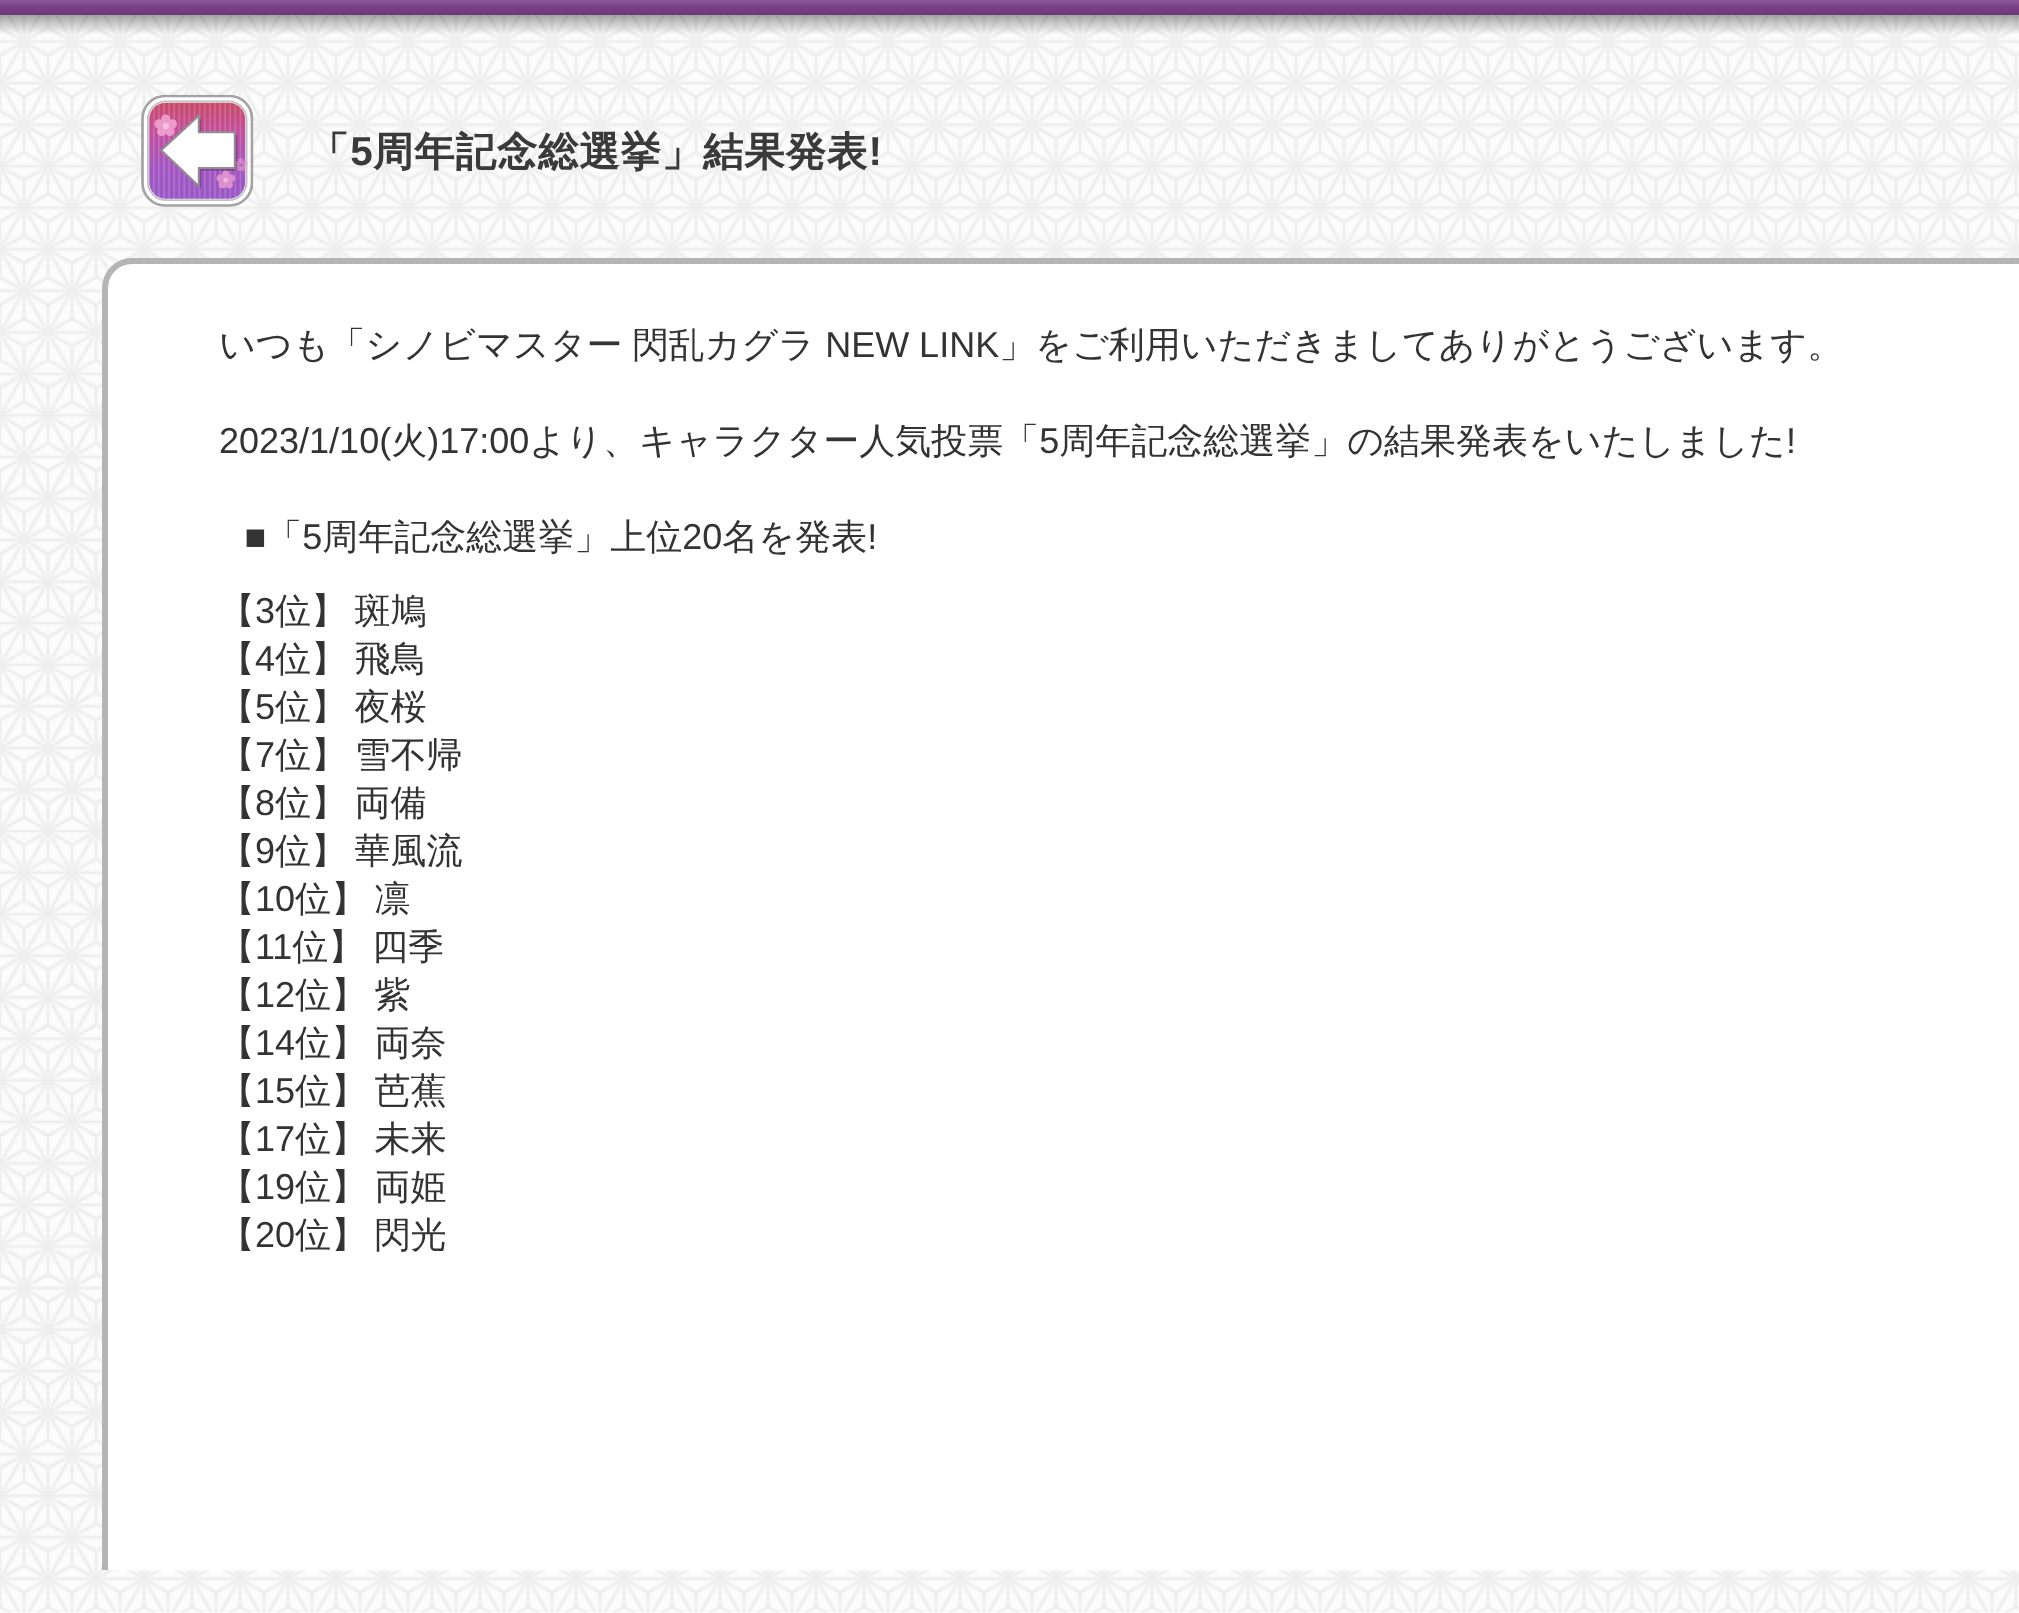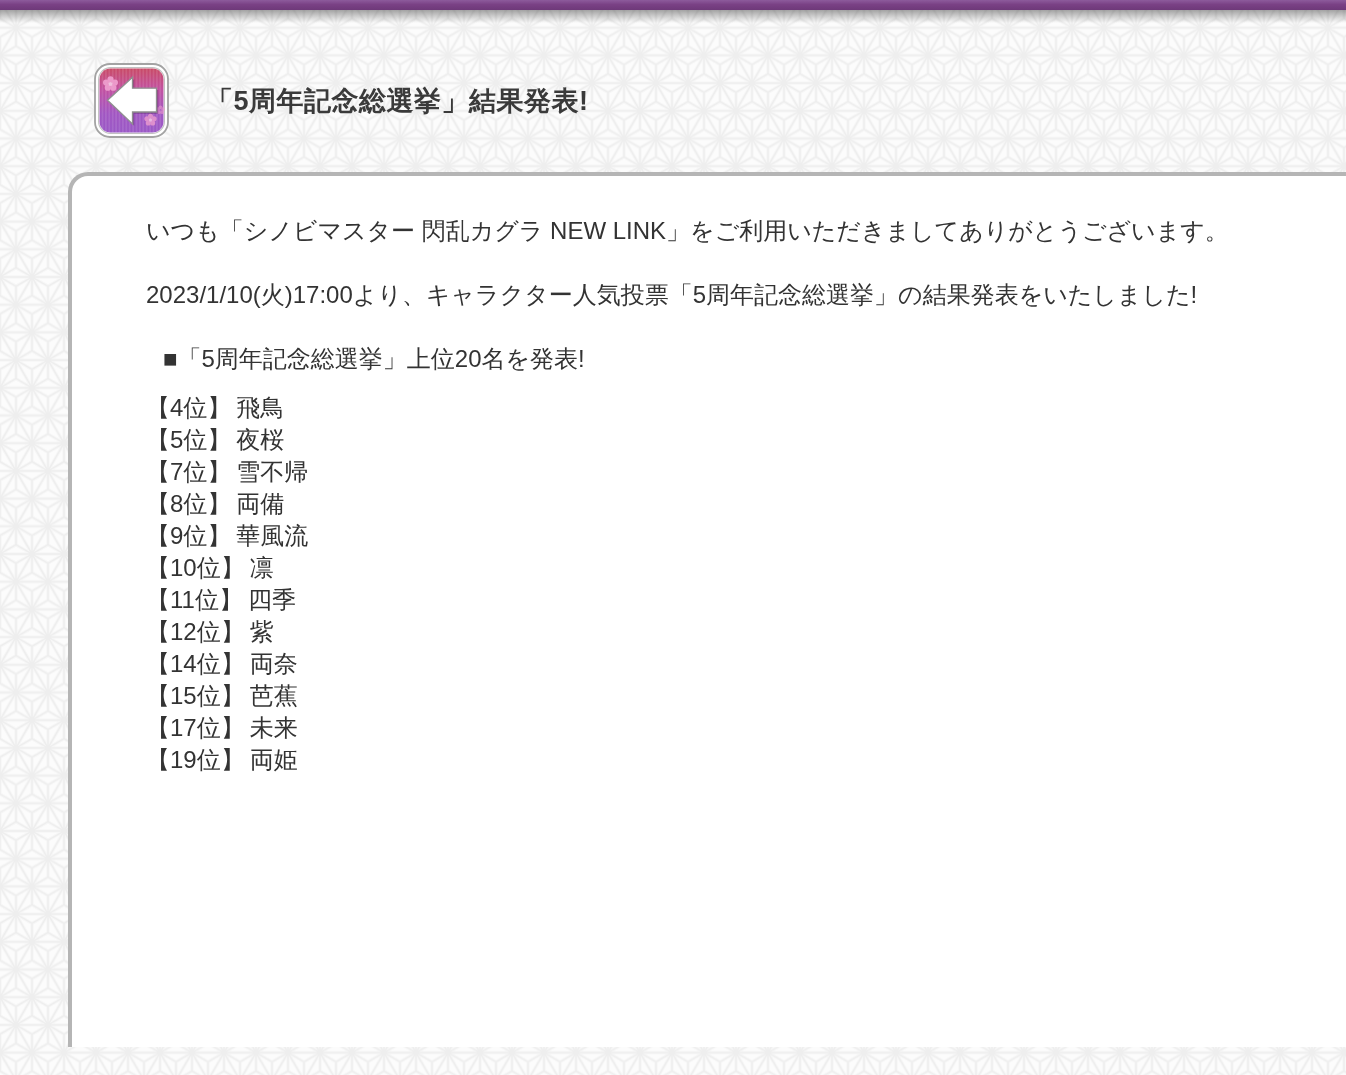--- a/index.html
+++ b/index.html
@@ -131,26 +131,28 @@
   </button>
   <h1 class="page-title">「5周年記念総選挙」結果発表!</h1>
 </div>
 
 <section class="card">
   <div class="card-content">
     <p class="para">いつも「シノビマスター 閃乱カグラ NEW LINK」をご利用いただきましてありがとうございます。</p>
     <p class="para">2023/1/10(火)17:00より、キャラクター人気投票「5周年記念総選挙」の結果発表をいたしました!</p>
     <div class="section-heading">■「5周年記念総選挙」上位20名を発表!</div>
 
+    <div class="rank-row"><span class="rank-label">【3位】</span><span class="rank-name">斑鳩</span></div>
     <div class="rank-row"><span class="rank-label">【4位】</span><span class="rank-name">飛鳥</span></div>
     <div class="rank-row"><span class="rank-label">【5位】</span><span class="rank-name">夜桜</span></div>
     <div class="rank-row"><span class="rank-label">【7位】</span><span class="rank-name">雪不帰</span></div>
     <div class="rank-row"><span class="rank-label">【8位】</span><span class="rank-name">両備</span></div>
     <div class="rank-row"><span class="rank-label">【9位】</span><span class="rank-name">華風流</span></div>
     <div class="rank-row"><span class="rank-label">【10位】</span><span class="rank-name">凛</span></div>
     <div class="rank-row"><span class="rank-label">【11位】</span><span class="rank-name">四季</span></div>
     <div class="rank-row"><span class="rank-label">【12位】</span><span class="rank-name">紫</span></div>
     <div class="rank-row"><span class="rank-label">【14位】</span><span class="rank-name">両奈</span></div>
     <div class="rank-row"><span class="rank-label">【15位】</span><span class="rank-name">芭蕉</span></div>
     <div class="rank-row"><span class="rank-label">【17位】</span><span class="rank-name">未来</span></div>
     <div class="rank-row"><span class="rank-label">【19位】</span><span class="rank-name">両姫</span></div>
+    <div class="rank-row"><span class="rank-label">【20位】</span><span class="rank-name">閃光</span></div>
   </div>
 </section>
 
 </body></html>

